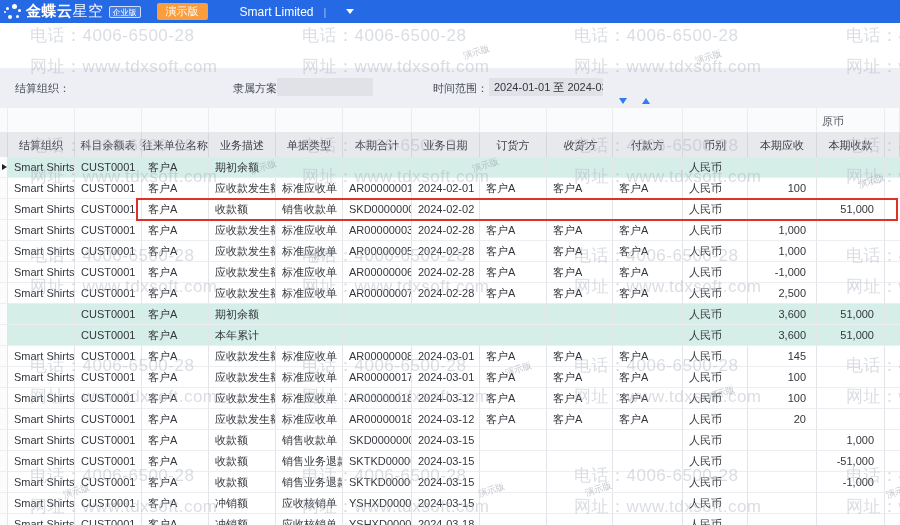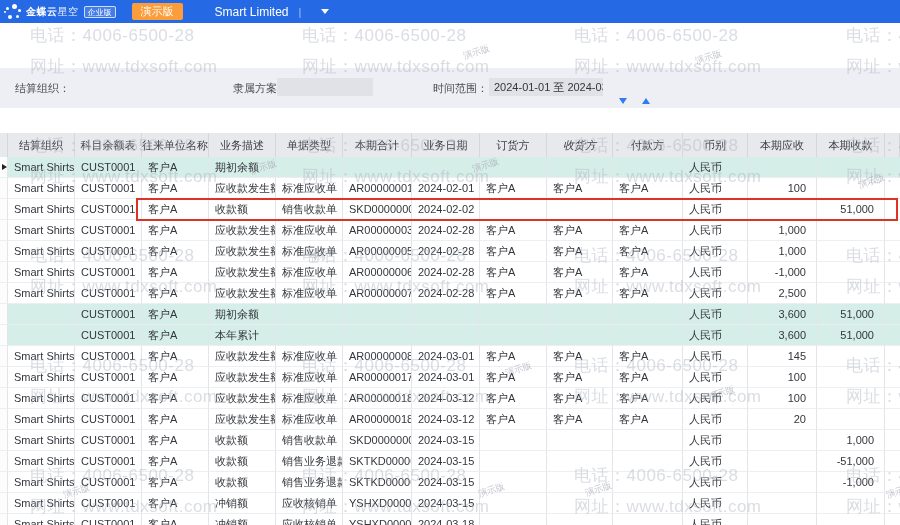--- a/index.html
+++ b/index.html
@@ -5,21 +5,21 @@
   * { margin:0; padding:0; box-sizing:border-box; }
   html,body { width:900px; height:525px; overflow:hidden; background:#fff;
     font-family:"Liberation Sans", sans-serif; }
   #screen { position:relative; width:900px; height:525px; background:#fff; overflow:hidden; }
 
   
   .topbar { position:absolute; left:0; top:0; width:900px; height:23px; background:#2569e5;
     display:flex; align-items:center; color:#fff; }
   .logo { position:relative; width:18px; height:16px; margin-left:4px; }
   .logo i { position:absolute; background:#fff; border-radius:50%; }
-  .brand { font-size:10px; font-weight:bold; letter-spacing:.5px; margin-left:4px; }
+  .brand { font-size:15px; font-weight:bold; letter-spacing:.5px; margin-left:4px; }
   .brand .light { font-weight:normal; opacity:.95; }
   .edition { font-size:8px; border:1px solid rgba(255,255,255,.75); background:rgba(255,255,255,.14);
     border-radius:2px; padding:0 3px; height:12px; line-height:11px; margin-left:5px; }
   .demo { background:#fa9d3a; color:#fff; font-size:11px; border-radius:2px;
     padding:1px 9px; margin-left:16px; height:17px; line-height:15px; }
   .ws { font-size:12px; margin-left:32px; }
   .ws-div { margin:0 10px; opacity:.55; font-size:11px; }
   .org { font-size:12px; }
   .caret { display:inline-block; width:0; height:0; border-left:4px solid transparent;
     border-right:4px solid transparent; border-top:5px solid #fff; margin-left:10px; vertical-align:middle; }
@@ -109,20 +109,38 @@
   <div class="filterbar">
     <span class="flabel" style="left:15px">结算组织：</span>
     <span class="flabel" style="left:233px">隶属方案：</span>
     <span class="fbox" style="left:277px;width:96px"></span>
     <span class="flabel" style="left:433px">时间范围：</span>
     <span class="fbox" style="left:489px;width:114px">2024-01-01 至 2024-03-31</span>
     <span class="tri down" style="left:619px;top:30px"></span>
     <span class="tri up" style="left:642px;top:30px"></span>
   </div>
 
+  <div class="groupband" id="groupband">
+    <span class="grouplabel">原币</span>
+  <div class="gcell" style="width: 8px;"></div>
+      <div class="gcell" style="width: 67px;"></div>
+      <div class="gcell" style="width: 67px;"></div>
+      <div class="gcell" style="width: 67px;"></div>
+      <div class="gcell" style="width: 67px;"></div>
+      <div class="gcell" style="width: 67px;"></div>
+      <div class="gcell" style="width: 69px;"></div>
+      <div class="gcell" style="width: 68px;"></div>
+      <div class="gcell" style="width: 67px;"></div>
+      <div class="gcell" style="width: 66px;"></div>
+      <div class="gcell" style="width: 70px;"></div>
+      <div class="gcell" style="width: 65px;"></div>
+      <div class="gcell" style="width: 69px;"></div>
+      <div class="gcell" style="width: 68px;"></div>
+      <div class="gcell" style="width: 15px;"></div>
+    </div>
 
   <div class="ghead" id="ghead">
       <div class="hcell" style="width: 8px;"></div>
       <div class="hcell" style="width: 67px;">结算组织</div>
       <div class="hcell" style="width: 67px;">科目余额表</div>
       <div class="hcell" style="width: 67px;">往来单位名称</div>
       <div class="hcell" style="width: 67px;">业务描述</div>
       <div class="hcell" style="width: 67px;">单据类型</div>
       <div class="hcell" style="width: 69px;">本期合计</div>
       <div class="hcell" style="width: 68px;">业务日期</div>

